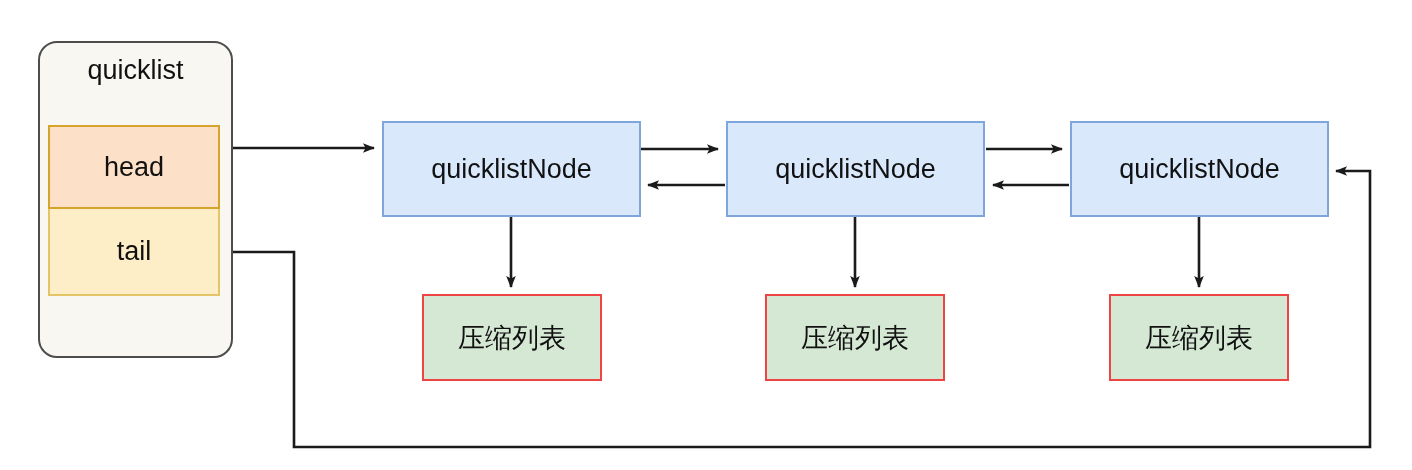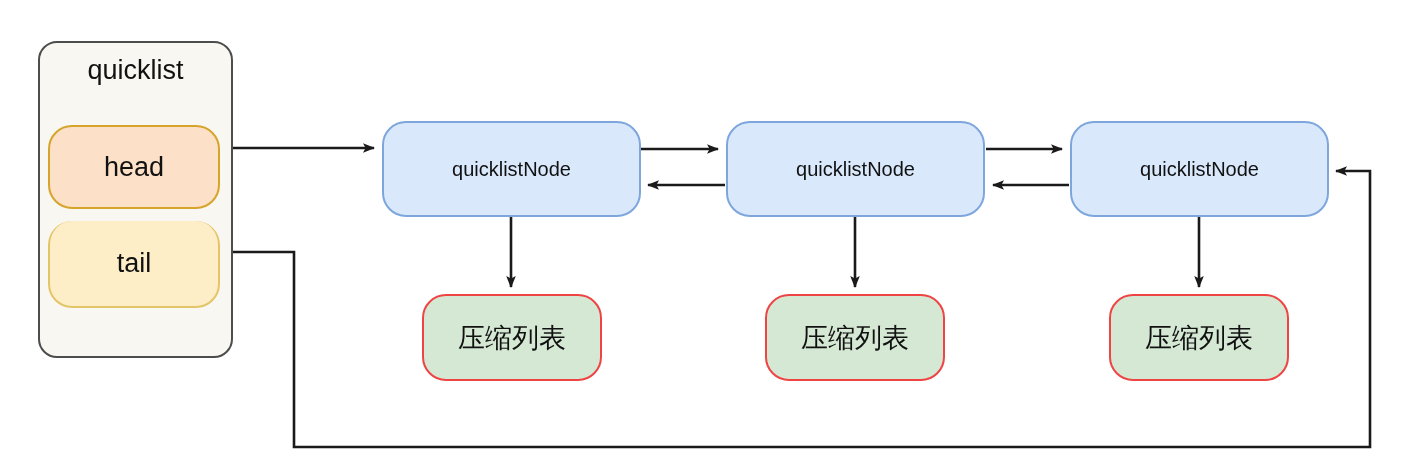--- a/index.html
+++ b/index.html
@@ -28,21 +28,20 @@
     pointer-events: none;
   }
   .node {
     position: absolute;
     box-sizing: border-box;
     display: flex;
     align-items: center;
     justify-content: center;
     text-align: center;
     color: #111111;
-    border-radius: 24px;
   }
   
   .quicklist-container {
     background: #f9f7f1;
     border: 2px solid #4d4d4d;
     border-radius: 19px;
     display: block;
   }
   .quicklist-title {
     position: absolute;
@@ -61,21 +60,21 @@
   }
   .field-tail {
     background: #fdeec8;
     border: 2px solid #e3c568;
     border-top: none;
     font-size: 27px;
   }
   .qnode {
     background: #dae8fc;
     border: 2px solid #7ea6dd;
-    font-size: 20px;
+    font-size: 27px;
   }
   .ziplist {
     background: #d5e8d4;
     border: 2px solid #ef4444;
     font-size: 27px;
   }
 </style>
 </head>
 <body>
 
@@ -108,21 +107,21 @@
   </svg>
 
   <div class="node quicklist-container" style="left:38px; top:41px; width:195px; height:317px;">
     <div class="quicklist-title">quicklist</div>
   </div>
 
   <div class="node field-head" style="left:48px; top:125px; width:172px; height:84px;">
     <span>head</span>
   </div>
 
-  <div class="node field-tail" style="left:48px; top:221px; width:172px; height:87px;">
+  <div class="node field-tail" style="left:48px; top:209px; width:172px; height:87px;">
     <span>tail</span>
   </div>
 
   <div class="node qnode" style="left:382px; top:121px; width:259px; height:96px;">
     <span>quicklistNode</span>
   </div>
 
   <div class="node qnode" style="left:726px; top:121px; width:259px; height:96px;">
     <span>quicklistNode</span>
   </div>

